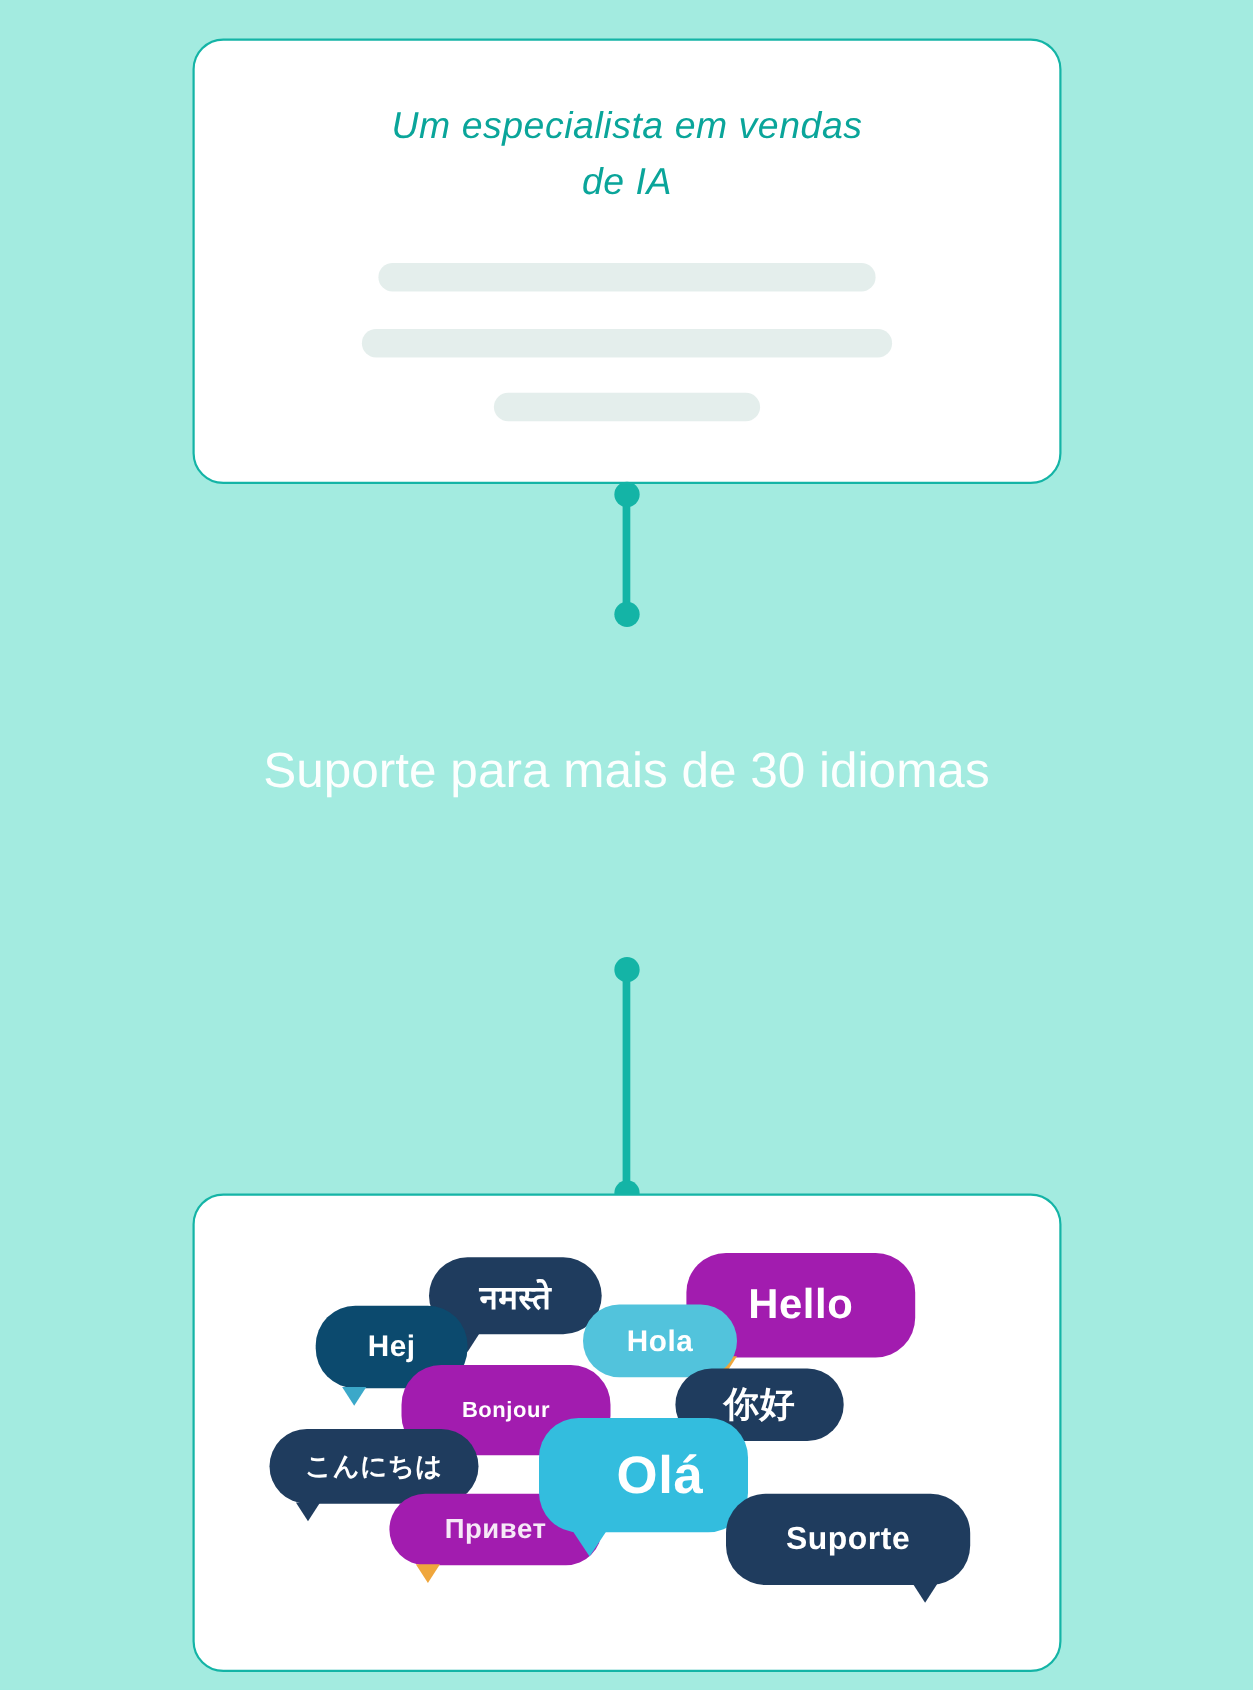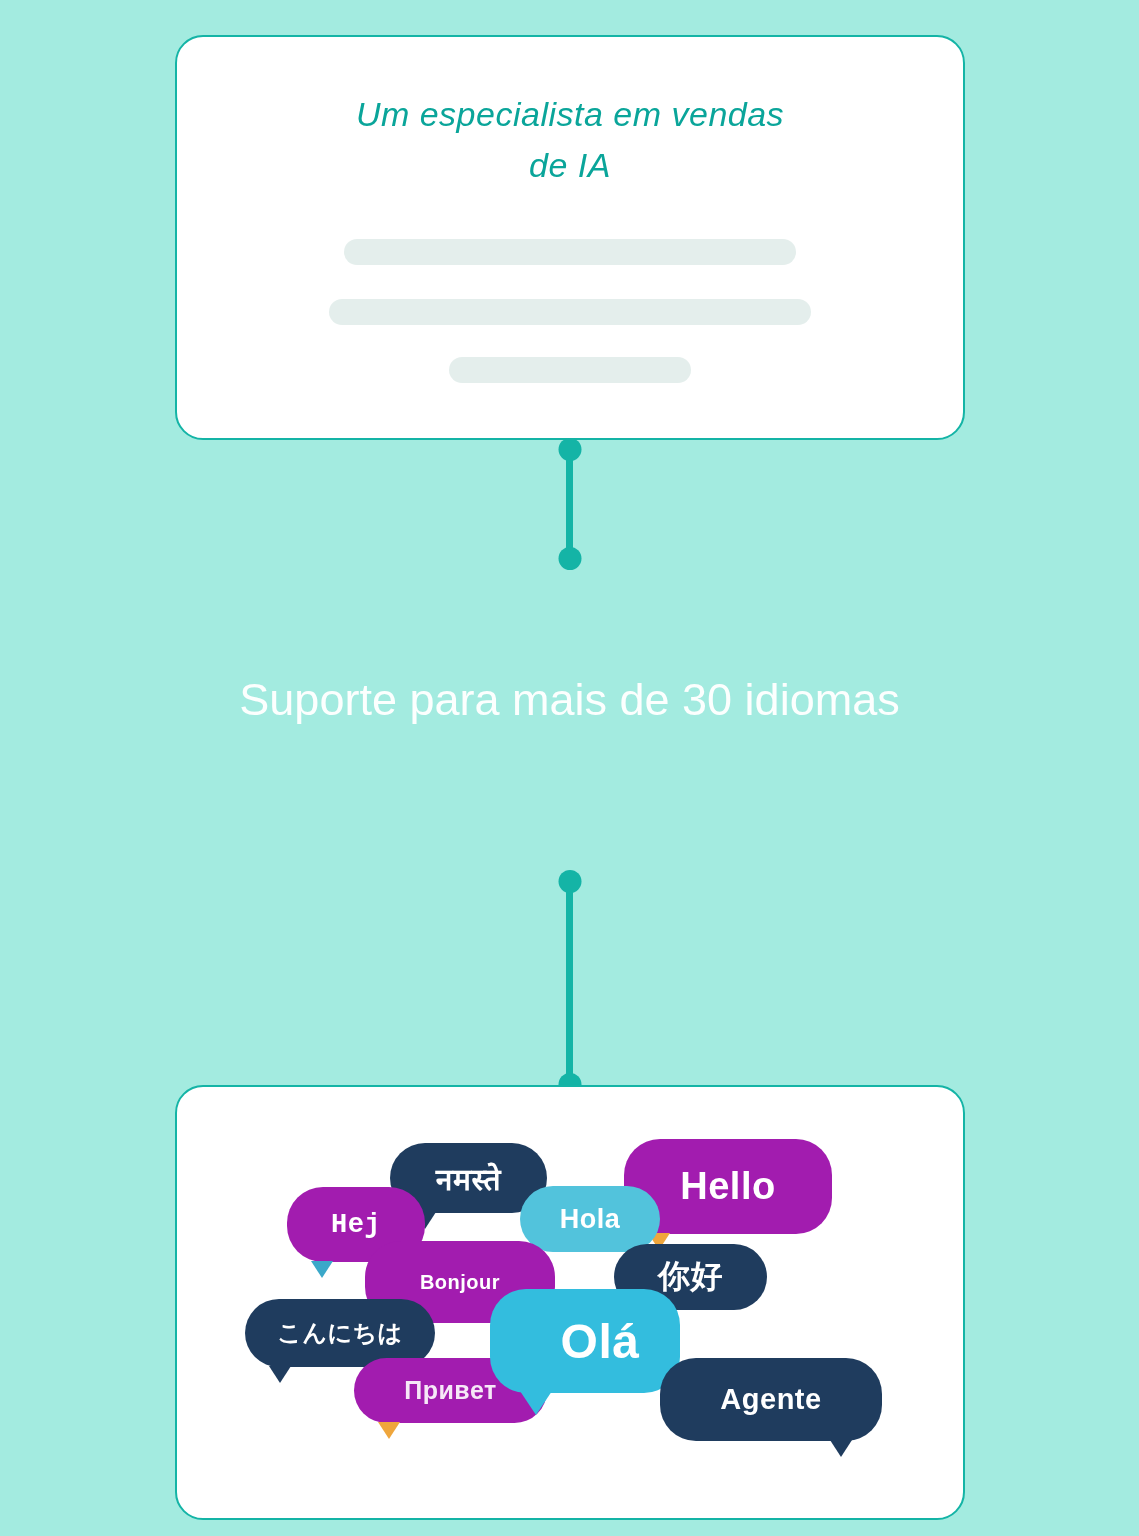--- a/index.html
+++ b/index.html
@@ -84,28 +84,28 @@
     border-top-width: 17px;
     border-bottom: 0;
     bottom: -16px;
     left: 24px;
   }
   .no-tail::after { display: none; }
   .tail-br::after { left: auto; right: 30px; }
 
   .navy   { background: #1F3C5E; } .navy::after   { border-top-color: #1F3C5E; }
   .orange { background: #a21caf; } .orange::after { border-top-color: #EFA63C; }
-  .cyan-dark   { background: #a21caf; font-family: Liberation Mono, monospace; } .cyan-dark::after   { border-top-color: #3BA8C9; }
+  .cyan-dark   { background: #0c4a6e; } .cyan-dark::after   { border-top-color: #3BA8C9; }
   .cyan-light  { background: #52C3DC; } .cyan-light::after  { border-top-color: #52C3DC; }
   .cyan-bright { background: #33BDDE; } .cyan-bright::after { border-top-color: #33BDDE; }
 
   .b-namaste    { left: 213px; top: 56px;  width: 157px; height: 70px;  font-size: 30px; }
   .b-hej        { left: 110px; top: 100px; width: 138px; height: 75px;  font-size: 27px; }
   .b-hello      { left: 447px; top: 52px;  width: 208px; height: 95px;  font-size: 38px; }
-  .b-hola       { left: 343px; top: 99px;  width: 140px; height: 66px;  font-size: 27px; }
+  .b-hola       { left: 353px; top: 99px;  width: 140px; height: 66px;  font-size: 27px; }
   .b-nihao      { left: 437px; top: 157px; width: 153px; height: 66px;  font-size: 32px; }
   .b-bonjour    { left: 188px; top: 154px; width: 190px; height: 82px;  font-size: 20px; }
   .b-konnichiwa { left: 68px;  top: 212px; width: 190px; height: 68px;  font-size: 24px; }
   .b-privet     { left: 177px; top: 271px; width: 193px; height: 65px;  font-size: 25px; color: rgba(255,255,255,0.9); }
   .b-ola        { left: 313px; top: 202px; width: 190px; height: 104px; font-size: 48px; padding-left: 30px; }
   .b-ola::after { border-width: 16px; border-top-width: 24px; border-bottom: 0; bottom: -22px; left: 30px; }
   .b-merhaba    { left: 483px; top: 271px; width: 222px; height: 83px;  font-size: 29px; }
 </style>
 </head>
 <body>
@@ -156,15 +156,15 @@
   <div class="bubble navy b-konnichiwa">
     <span>こんにちは</span>
   </div>
   <div class="bubble orange b-privet">
     <span>Привет</span>
   </div>
   <div class="bubble cyan-bright b-ola">
     <span>Olá</span>
   </div>
   <div class="bubble navy b-merhaba tail-br">
-    <span>Agente</span>
+    <span>Suporte</span>
   </div>
 </div>
 
 </body></html>

